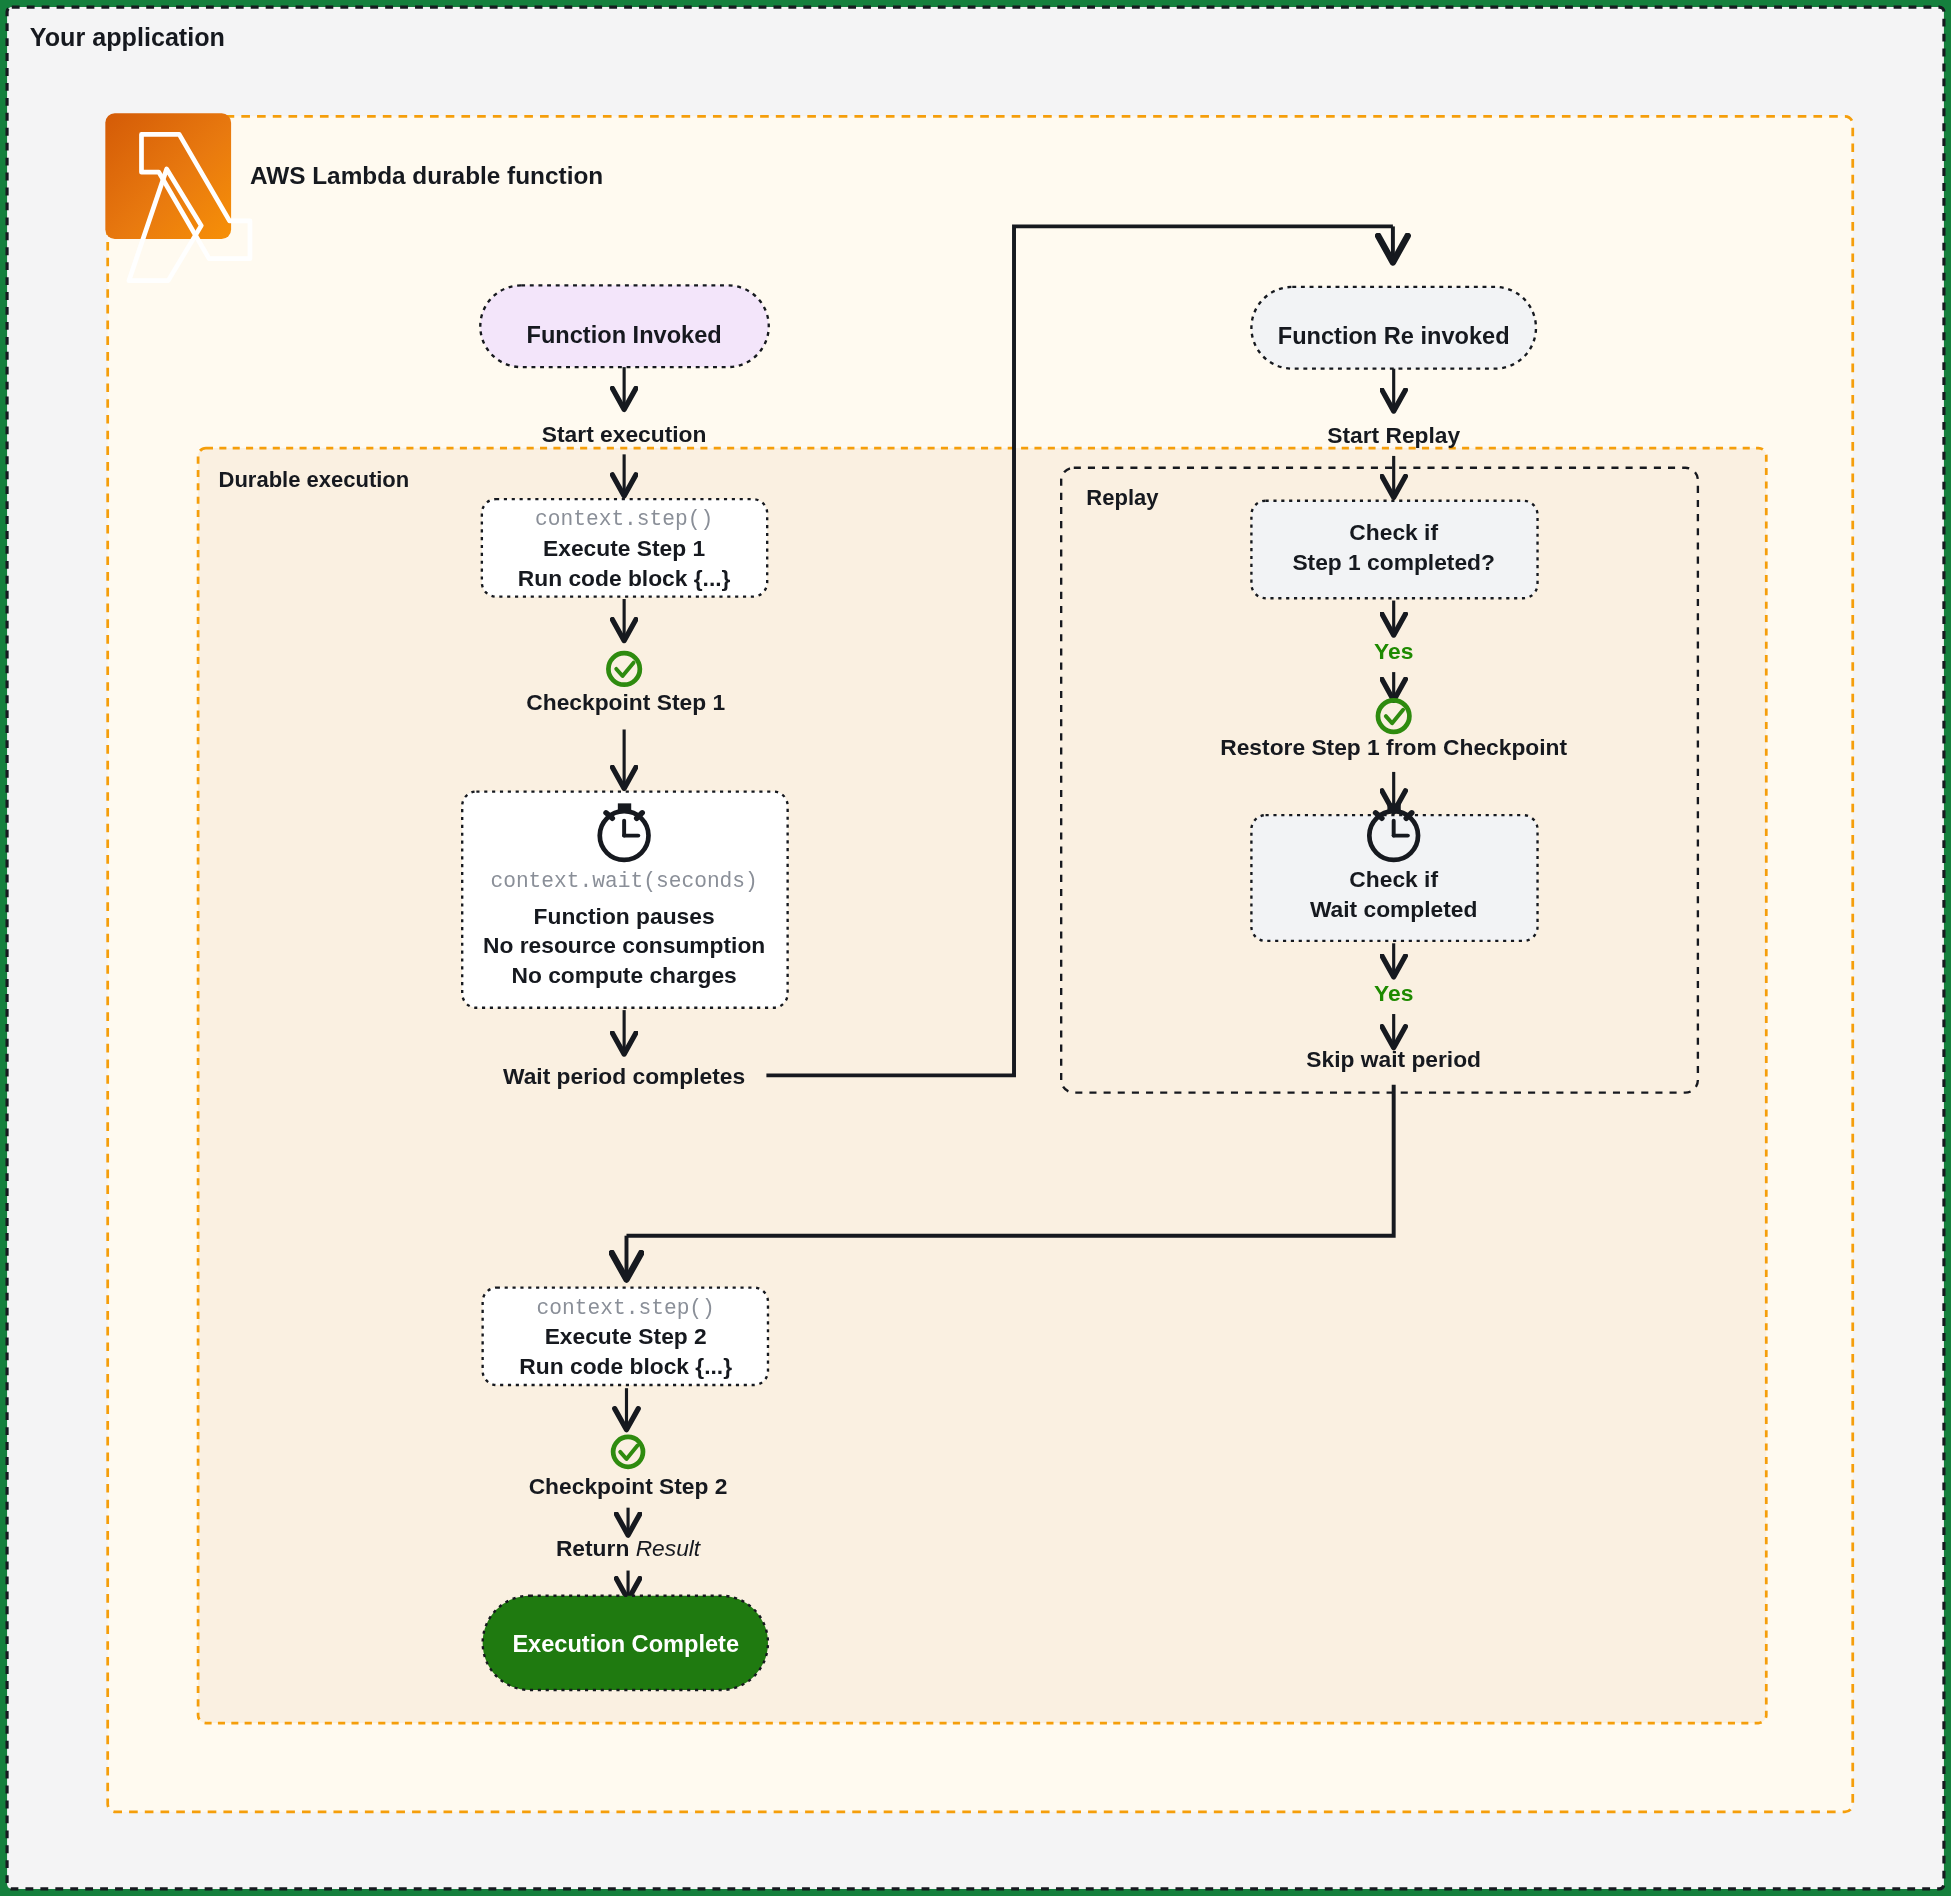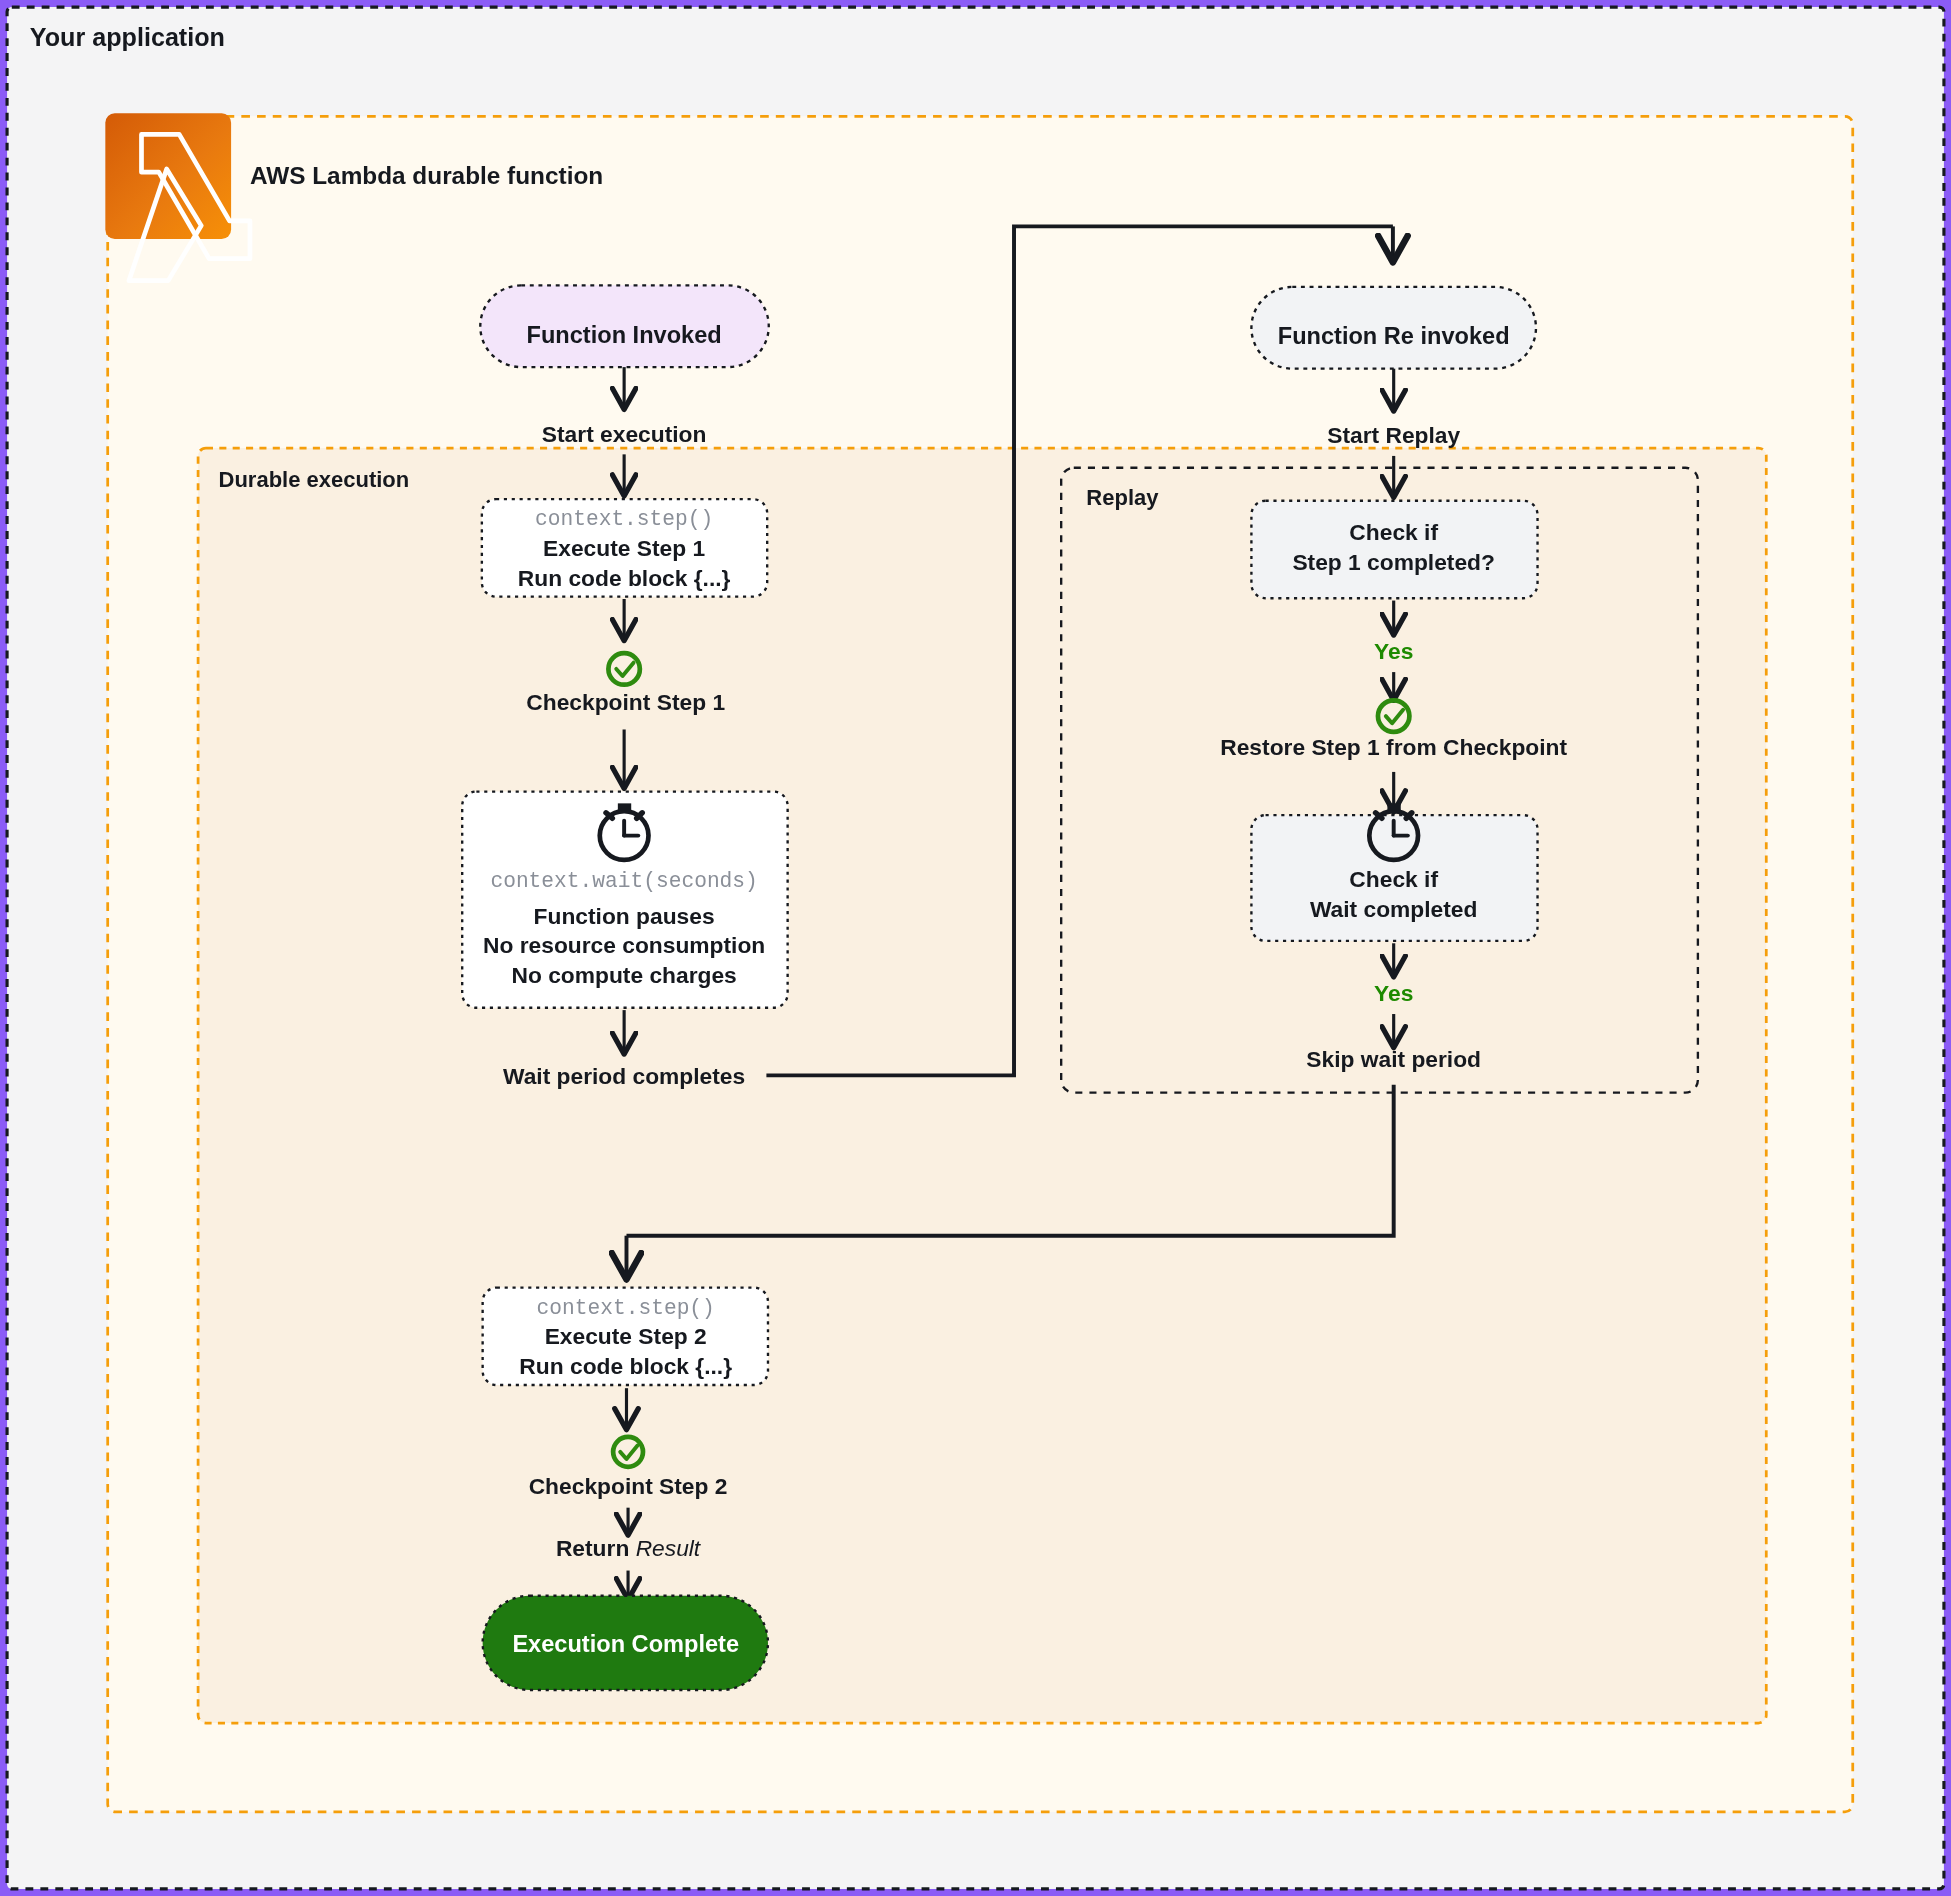--- a/index.html
+++ b/index.html
@@ -1,17 +1,17 @@
 <!DOCTYPE html>
 <html style="font-size:12.6px"><head>
 <meta charset="utf-8">
 <style>
   html,body{margin:0;padding:0;background:#f4f4f5;}
   body{font-family:"Liberation Sans",sans-serif;}
-  #stage{position:relative;width:1951px;height:1896px;background:#8b5cf6;overflow:hidden;}
+  #stage{position:relative;width:1951px;height:1896px;background:#15803d;overflow:hidden;}
   #diagram{position:absolute;left:0;top:0;width:1951px;height:1896px;}
   text{font-family:"Liberation Sans",sans-serif;}
   .lbl{font-weight:bold;fill:#16191f;}
   .mono{font-family:"Liberation Mono",monospace;fill:#8a8f98;}
   .yes{fill:#1e8a00;font-weight:bold;}
   .white{fill:#ffffff;font-weight:bold;}
 </style>
 </head>
 <body>
 

